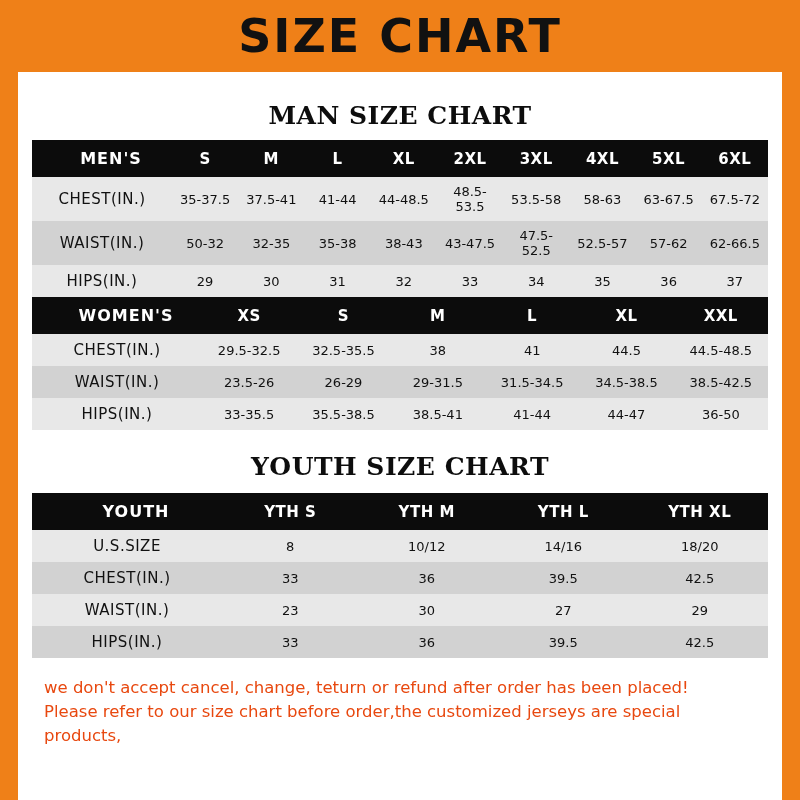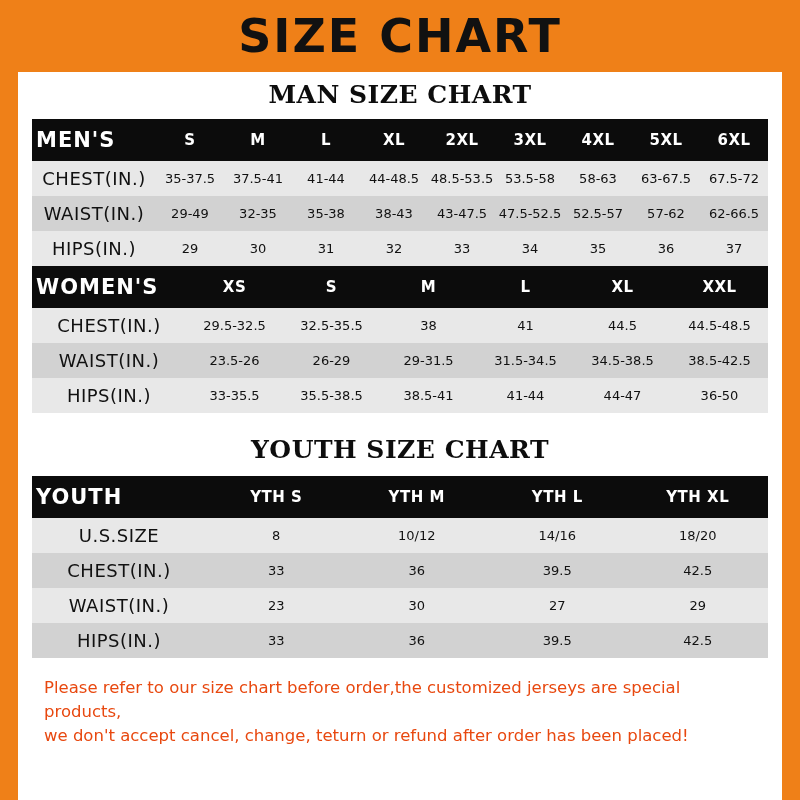--- a/index.html
+++ b/index.html
@@ -43,21 +43,21 @@
     padding: 0 12px;
   }
   .section-title {
     text-align: center;
     font-family: "DejaVu Serif", serif;
     font-weight: bold;
     font-size: 25px;
     color: #0d0d0d;
     letter-spacing: 0.5px;
   }
-  .sec-man .section-title { margin: 8px 0 10px; }
+  .sec-man .section-title { margin: 29px 0 10px; }
   .sec-women .section-title { margin: 22px 0 10px; }
   .sec-youth .section-title { margin: 22px 0 12px; }
 
   table.chart {
     width: 736px;
     margin: 0 auto;
     border-collapse: collapse;
     table-layout: fixed;
   }
   table.chart th,
@@ -67,32 +67,32 @@
   }
   thead.head-row th {
     background: #0c0c0c;
     color: #ffffff;
     font-weight: bold;
     padding: 9px 2px;
     font-size: 15px;
     letter-spacing: 0.5px;
   }
   thead.head-row th.corner {
-    text-align: left;
-    padding-left: 4px;
-    font-size: 21px;
+    text-align: center;
+    padding-left: 20px;
+    font-size: 16px;
     letter-spacing: 1px;
   }
   tbody td {
     padding: 7px 2px;
     font-size: 13px;
     color: #111111;
   }
   tbody td.rowlabel {
-    font-size: 18px;
+    font-size: 15px;
     letter-spacing: 0.5px;
     color: #111111;
   }
   tbody tr.band-light td { background: #e8e8e8; }
   tbody tr.band-dark td { background: #d2d2d2; }
 
   .men-col-label { width: 118px; }
   .women-col-label { width: 148px; }
   .youth-col-label { width: 168px; }
 
@@ -142,21 +142,21 @@
             <td>41-44</td>
             <td>44-48.5</td>
             <td>48.5-53.5</td>
             <td>53.5-58</td>
             <td>58-63</td>
             <td>63-67.5</td>
             <td>67.5-72</td>
           </tr>
           <tr class="band-dark">
             <td class="rowlabel">WAIST(IN.)</td>
-            <td>29-49</td>
+            <td>50-32</td>
             <td>32-35</td>
             <td>35-38</td>
             <td>38-43</td>
             <td>43-47.5</td>
             <td>47.5-52.5</td>
             <td>52.5-57</td>
             <td>57-62</td>
             <td>62-66.5</td>
           </tr>
           <tr class="band-light">
@@ -259,18 +259,18 @@
             <td>33</td>
             <td>36</td>
             <td>39.5</td>
             <td>42.5</td>
           </tr>
         </tbody>
       </table>
     </div>
 
     <div class="footer-note">
+      <span class="line">we don't accept cancel, change, teturn or refund after order has been placed!</span>
       <span class="line">Please refer to our size chart before order,the customized jerseys are special products,</span>
-      <span class="line">we don't accept cancel, change, teturn or refund after order has been placed!</span>
     </div>
 
   </div>
 </div>
 
 </body></html>

